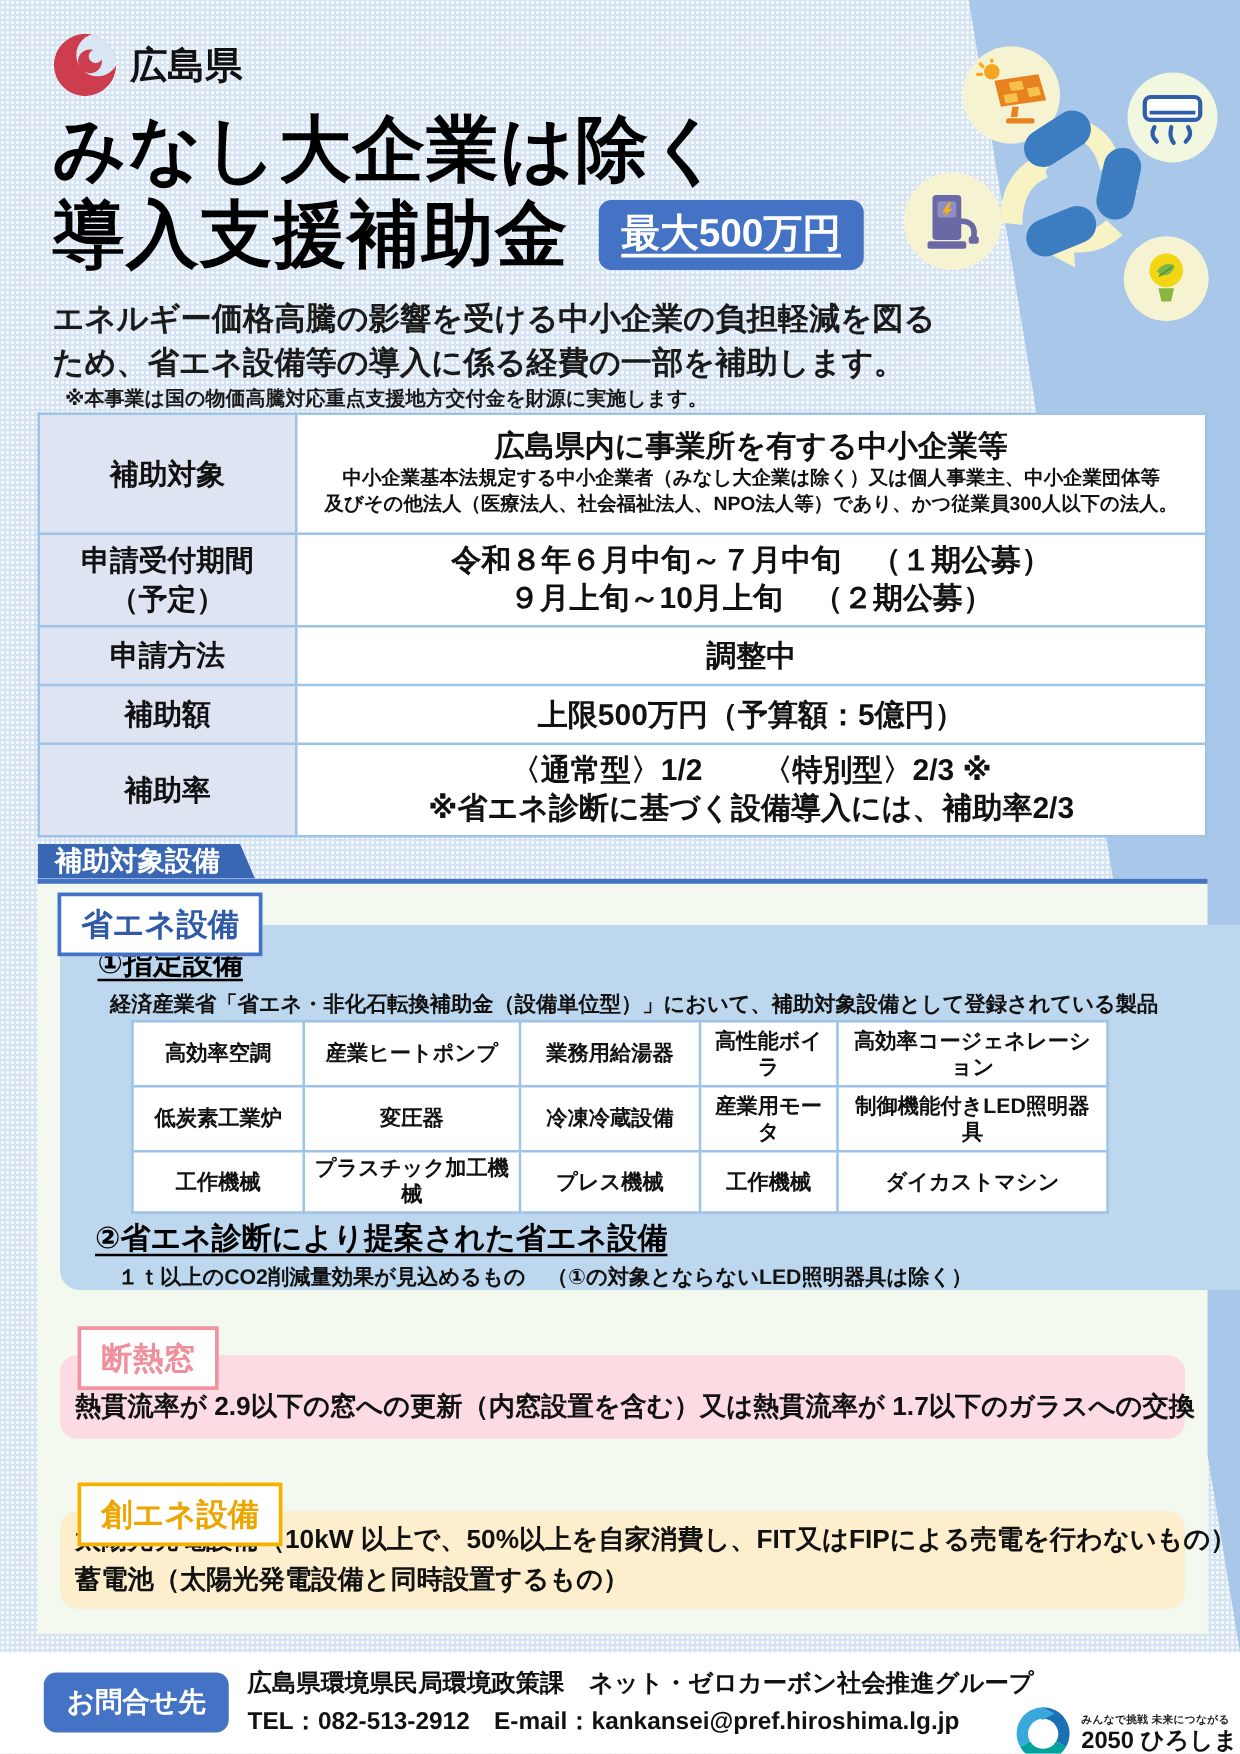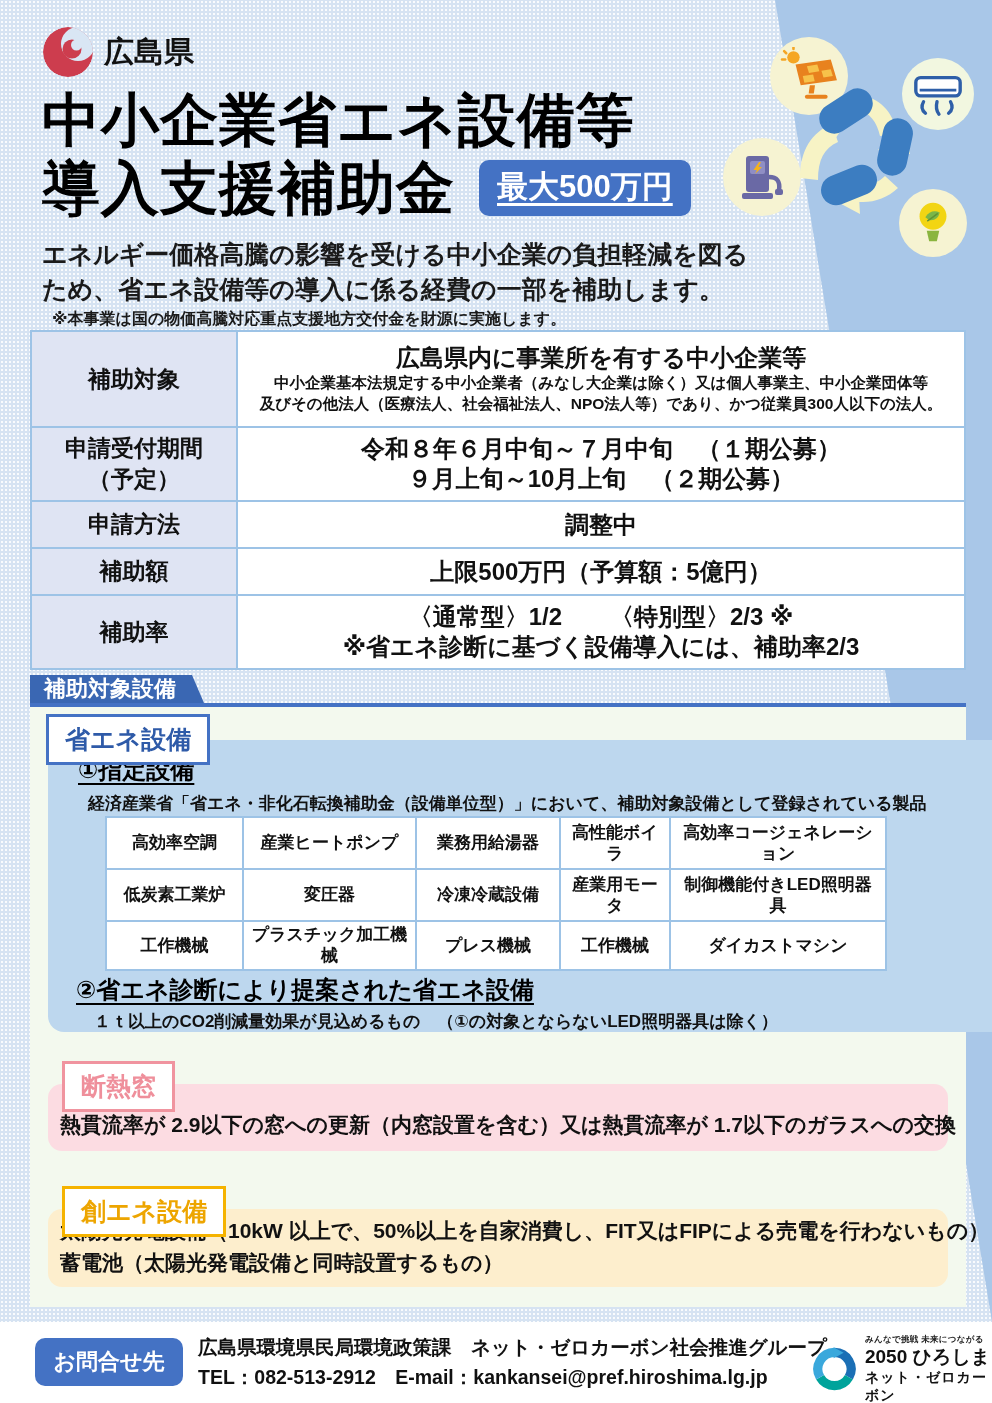--- a/index.html
+++ b/index.html
@@ -56,21 +56,21 @@
   .gen-panel p{margin:0 0 4px 12px;font-size:21px;font-weight:600;white-space:nowrap;}
   .gen-panel p:last-child{margin-bottom:10px;}
   
   .footer{position:absolute;left:0;top:1322px;width:992px;height:81px;background:#fff;}
   .contact-btn{position:absolute;left:35px;top:16px;width:148px;height:48px;background:#4472c4;border-radius:10px;
       color:#fff;font-size:22px;font-weight:800;display:flex;align-items:center;justify-content:center;}
   .contact-lines{position:absolute;left:198px;top:10px;}
   .contact-lines p{margin:0;font-size:19.5px;font-weight:700;line-height:1.55;white-space:nowrap;}
   .carbon-logo{position:absolute;left:812px;top:12px;display:flex;align-items:center;gap:8px;}
   .cl-text{display:flex;flex-direction:column;}
-  .cl-tag{font-size:8.5px;font-weight:800;letter-spacing:.3px;color:#222;}
+  .cl-tag{font-size:8.5px;font-weight:800;letter-spacing:.3px;color:#222;margin-top:36px;}
   .cl-l1{font-size:19px;font-weight:900;color:#111;line-height:1.2;}
   .cl-l2{font-size:14px;font-weight:900;color:#111;letter-spacing:1px;}
 </style>
 </head>
 <body>
 
 <div class="page">
   <div class="bg-wedge"></div>
 
   <div class="logo-row">
@@ -81,21 +81,21 @@
       <g clip-path="url(#lc)">
         <circle cx="26" cy="28" r="25" fill="#cd3d4e"></circle>
         <circle cx="36" cy="20" r="17" fill="#d9e6f4"></circle>
         <circle cx="30" cy="25" r="9.5" fill="#cd3d4e"></circle>
         <circle cx="34.5" cy="21" r="5.5" fill="#d9e6f4"></circle>
       </g>
     </svg>
     <span class="pref-name">広島県</span>
   </div>
 
-  <h1 class="title1">中小企業省エネ設備等</h1>
+  <h1 class="title1">みなし大企業は除く</h1>
   <div class="title-row2">
     <span class="title2">導入支援補助金</span>
     <span class="badge">最大500万円</span>
   </div>
 
   <p class="desc desc1">エネルギー価格高騰の影響を受ける中小企業の負担軽減を図る</p>
   <p class="desc desc2">ため、省エネ設備等の導入に係る経費の一部を補助します。</p>
   <p class="note">※本事業は国の物価高騰対応重点支援地方交付金を財源に実施します。</p>
 
   <div class="circ" style="left:770px;top:37px;width:78px;height:78px;">

